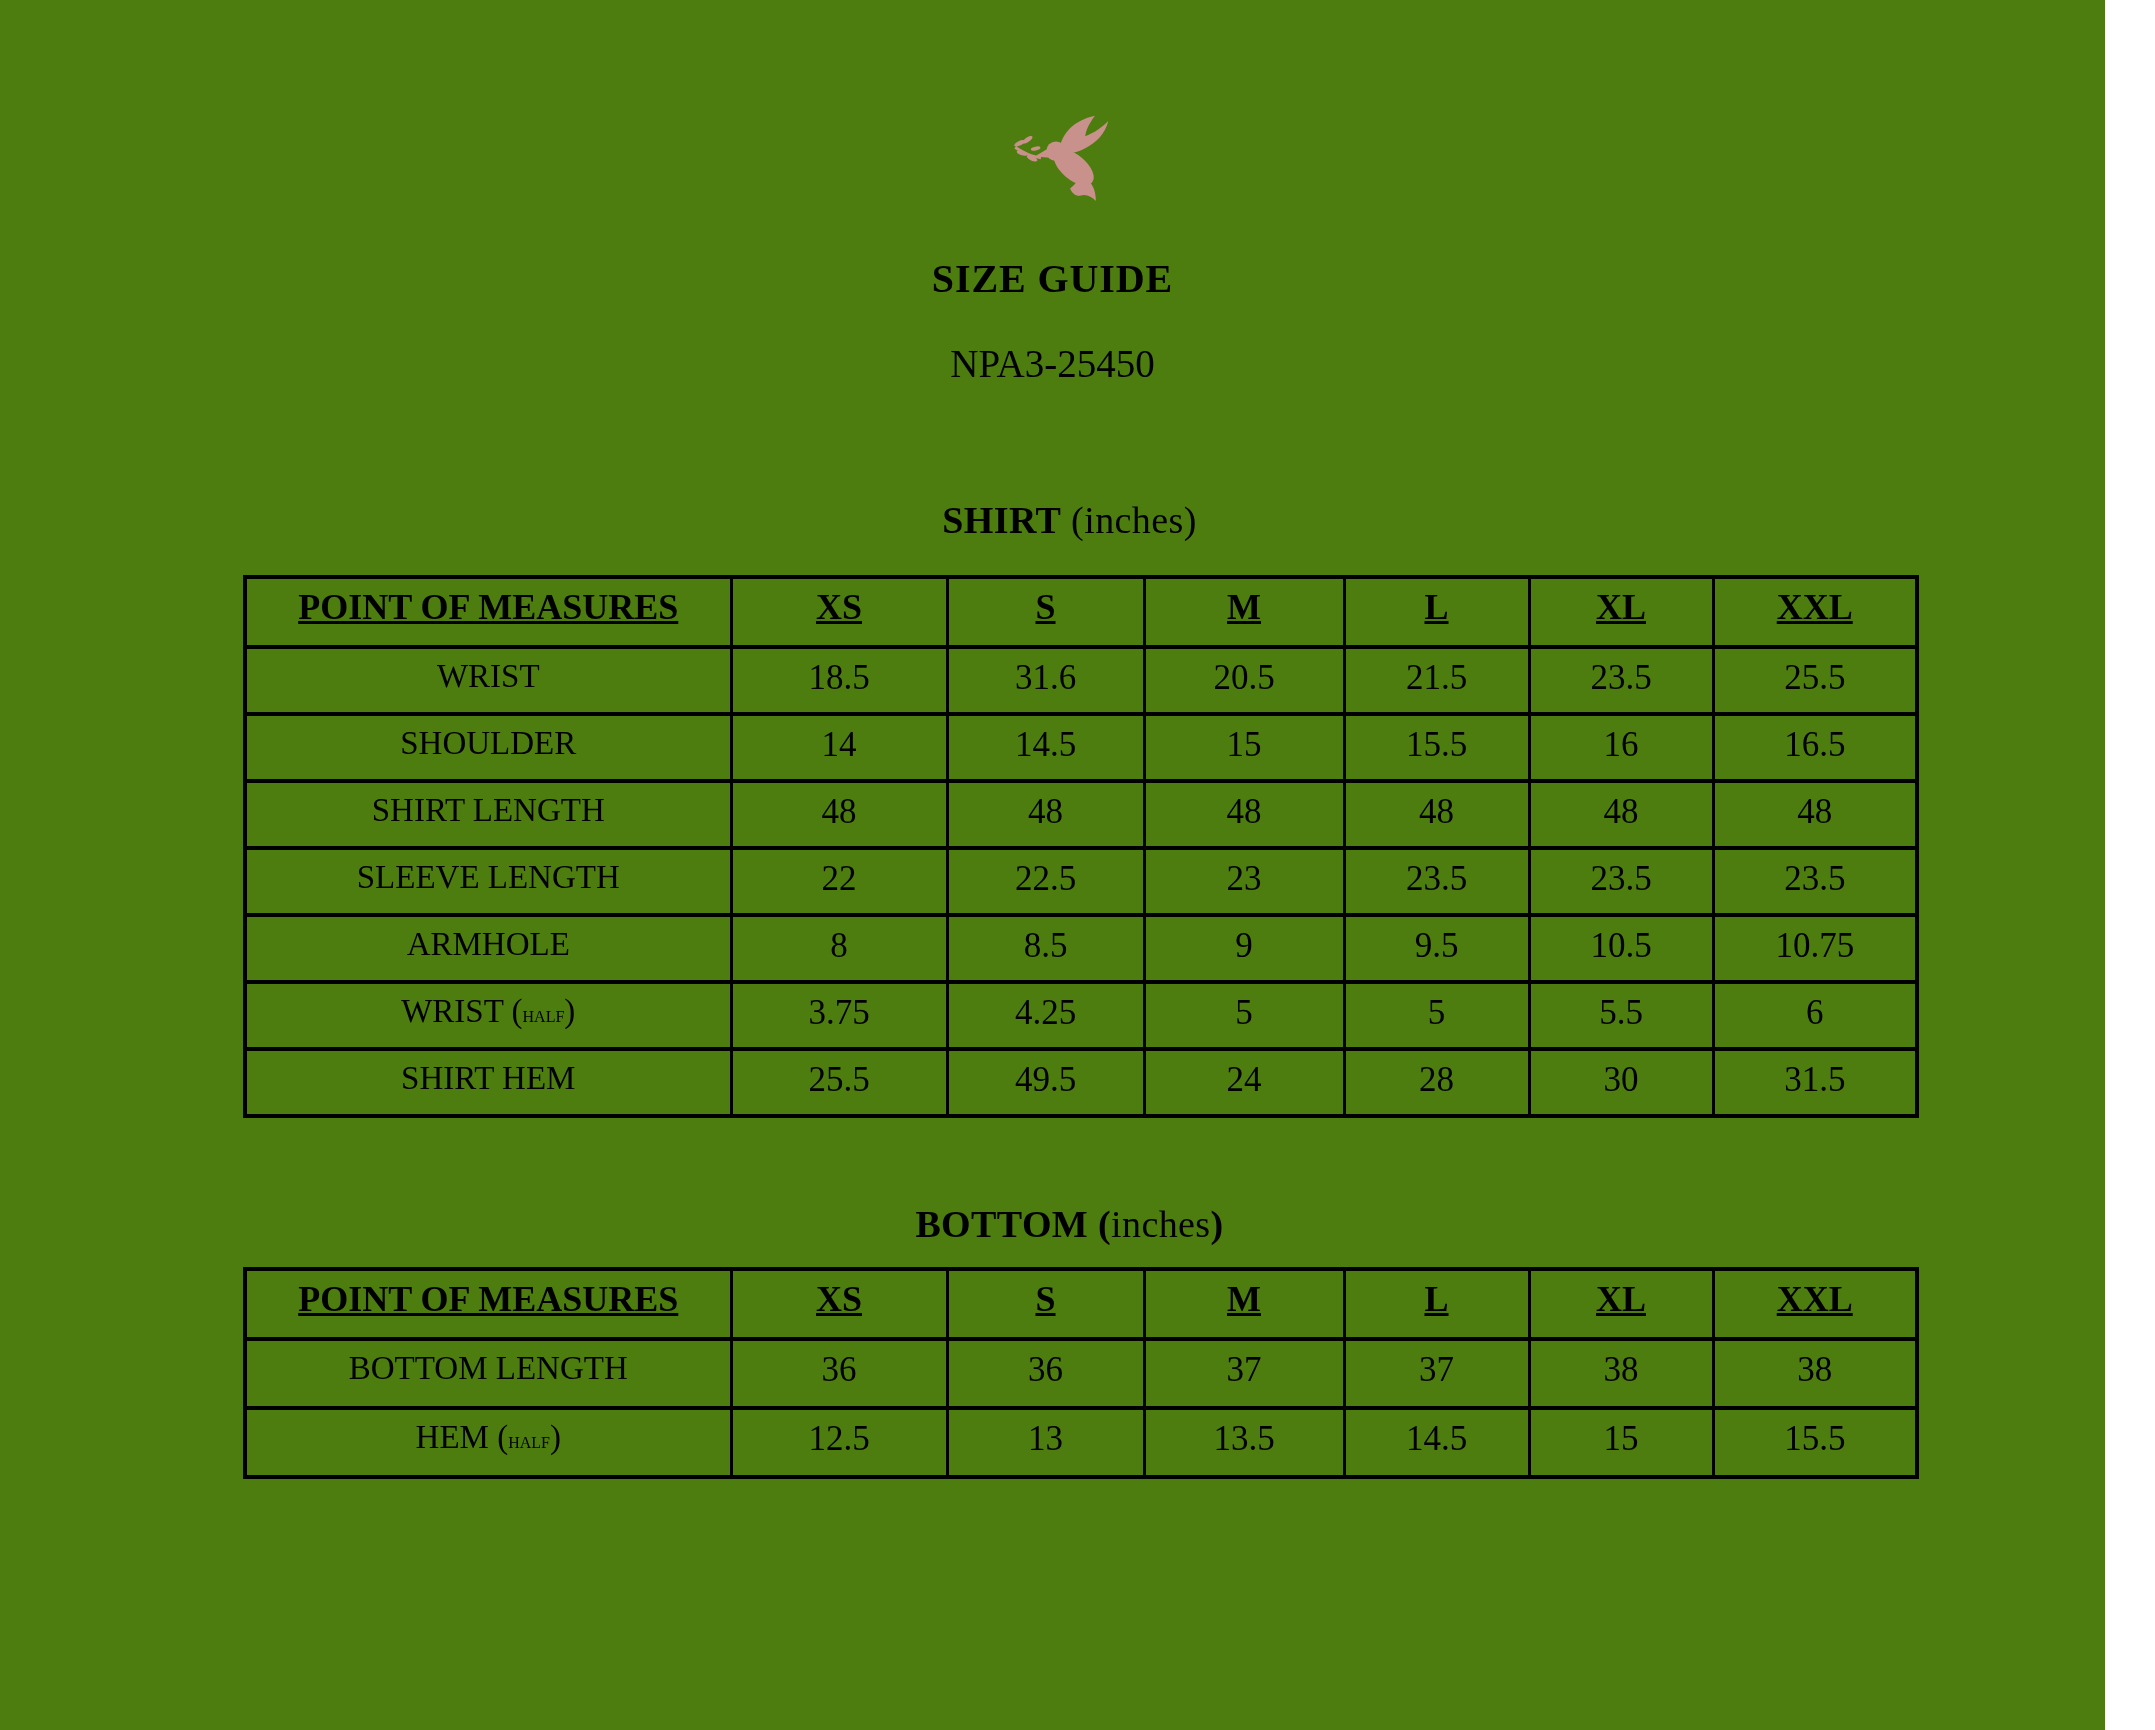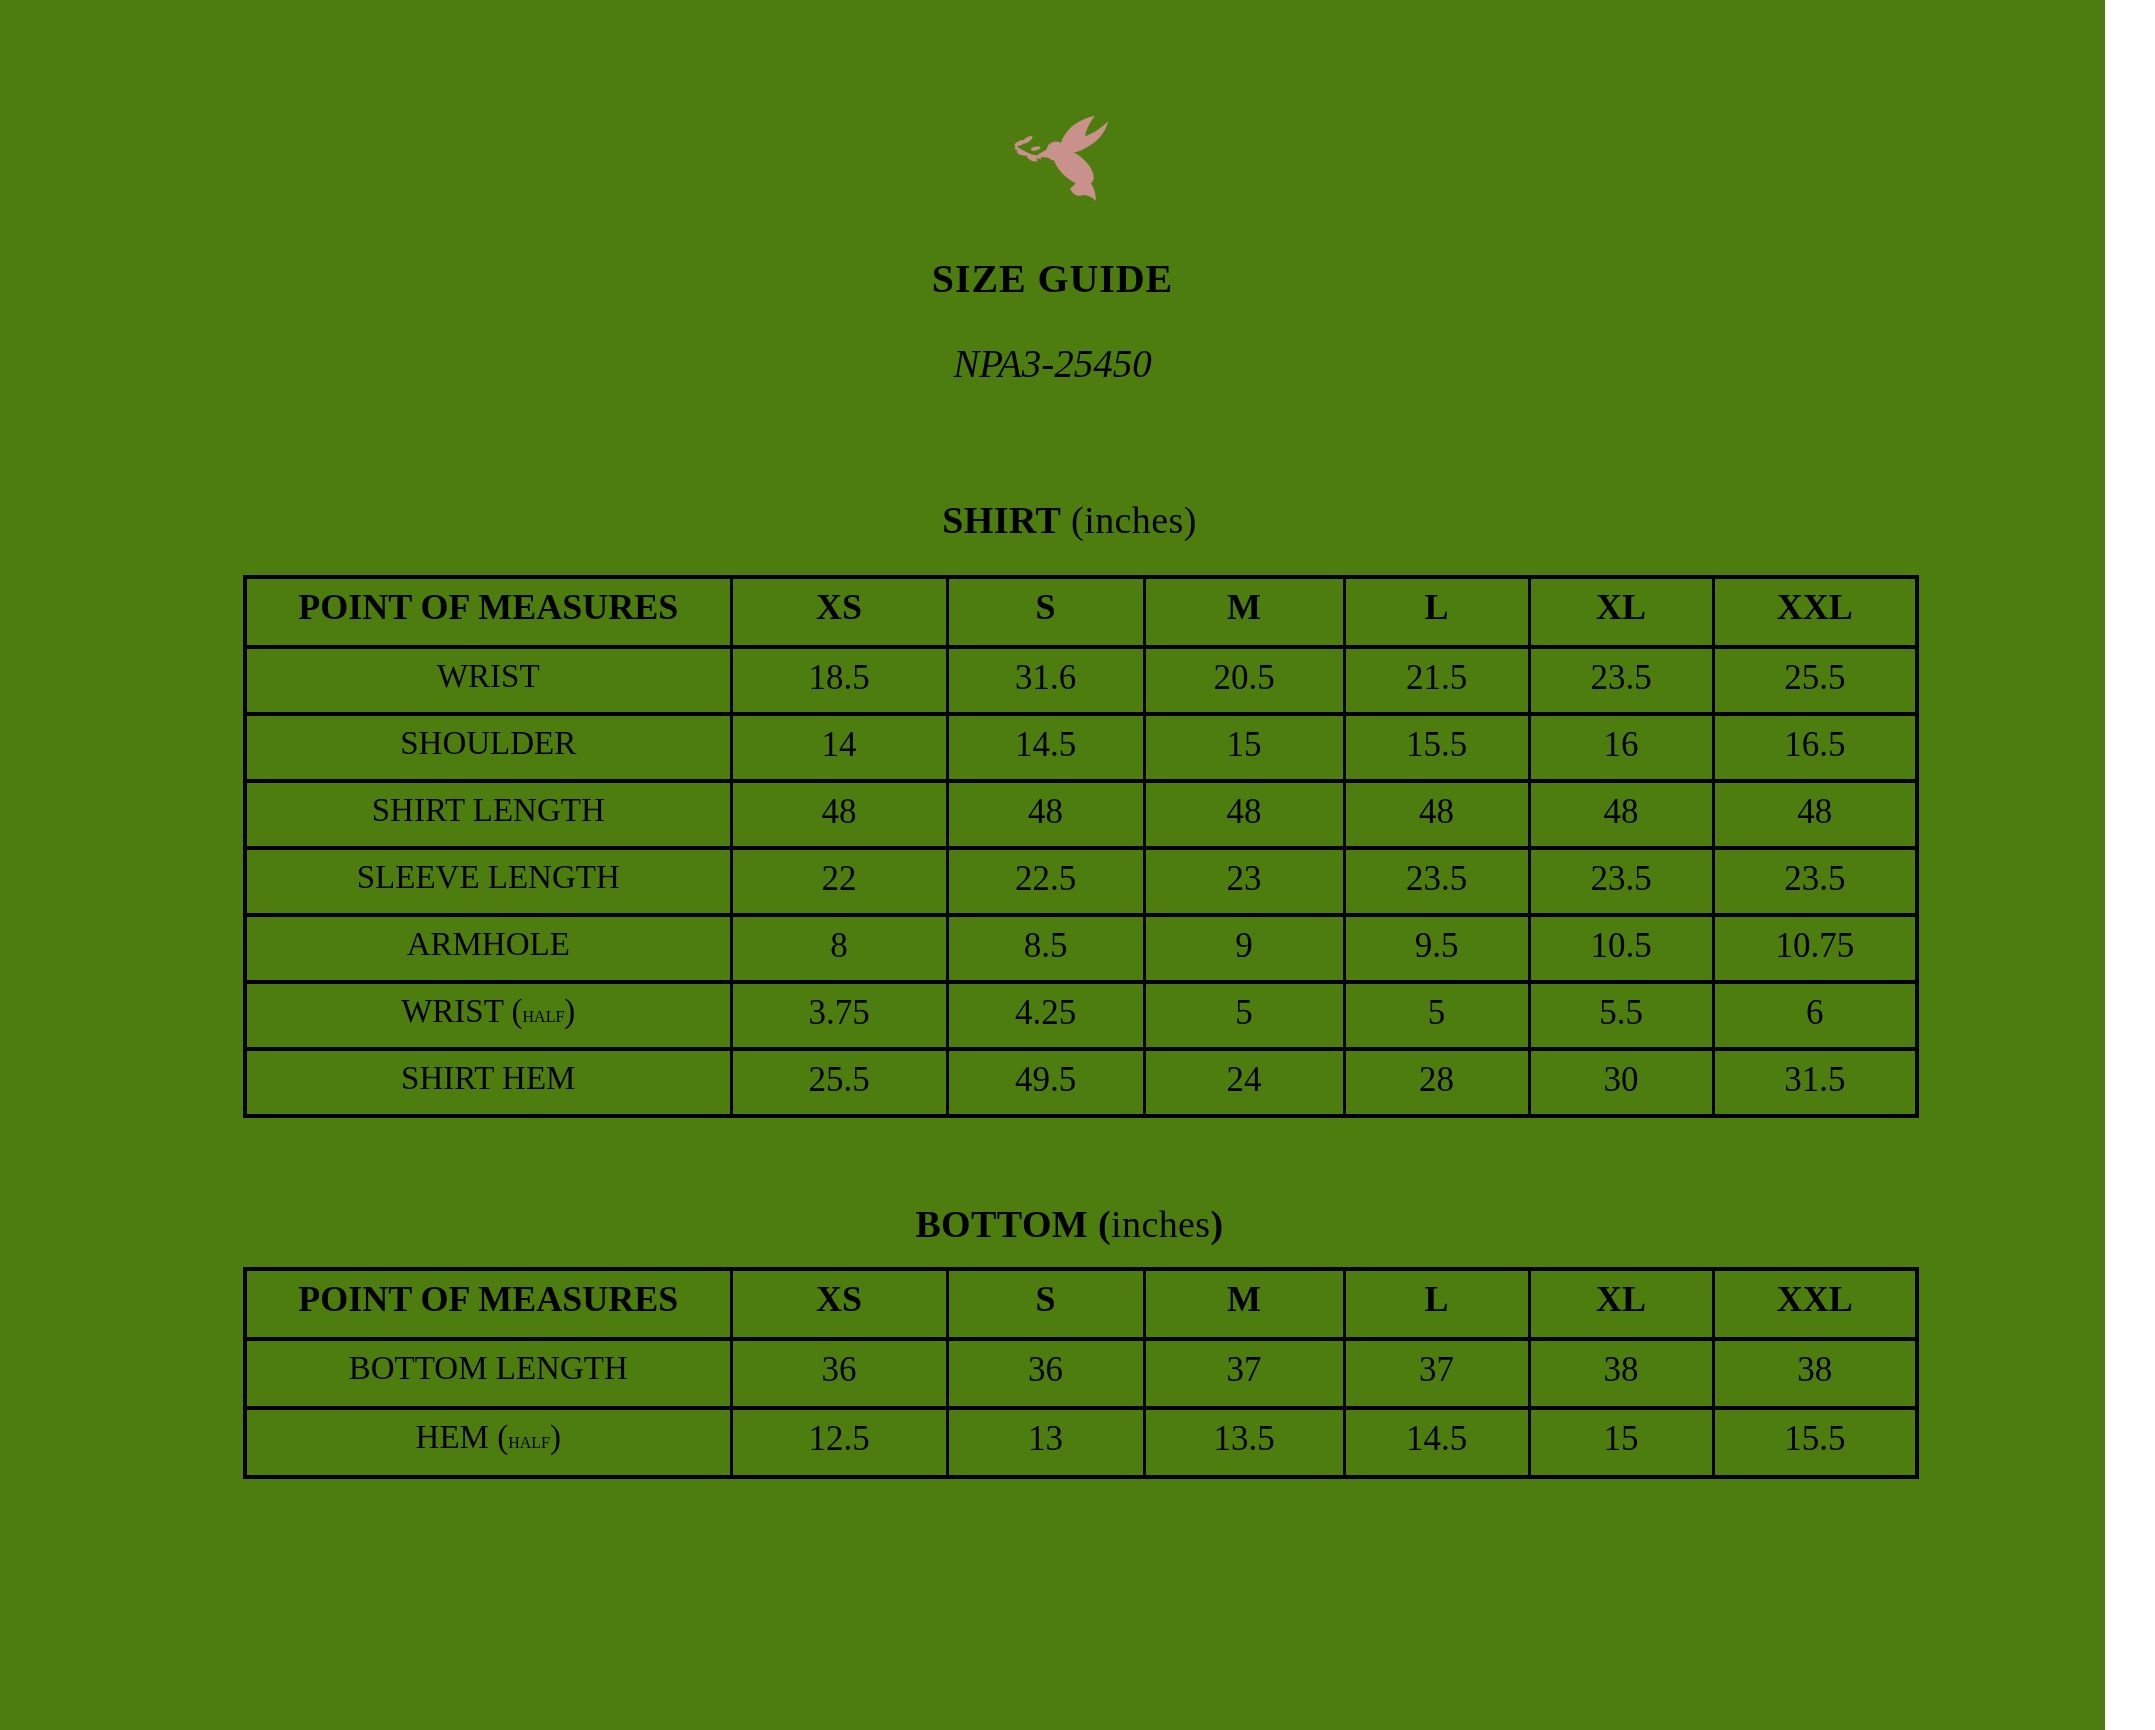--- a/index.html
+++ b/index.html
@@ -30,21 +30,20 @@
     text-align: center;
     font-size: 40px;
     font-weight: bold;
     letter-spacing: 0.9px;
   }
   .product-code {
     margin-top: 39px;
     text-align: center;
     font-size: 39px;
     font-weight: normal;
-    font-style: italic;
   }
   .section-heading {
     margin: 112px 0 0 0;
     text-align: center;
     font-size: 38px;
     font-weight: normal;
     letter-spacing: 0.4px;
     padding-left: 34px;
   }
   .section-heading.bottom {
@@ -76,20 +75,21 @@
     vertical-align: top;
     overflow: hidden;
   }
   .size-table thead tr { height: 70px; }
   .size-table tbody tr { height: 67px; }
   .size-table.bottom-table tbody tr { height: 69px; }
   .size-table th {
     font-size: 36px;
     font-weight: bold;
     padding-top: 7px;
+    text-decoration: underline;
   }
   .size-table td.lbl {
     font-size: 33px;
     padding-top: 8.8px;
   }
   .size-table td.val {
     font-size: 35px;
     padding-top: 8.8px;
   }
   .sc { font-size: 16px; }

